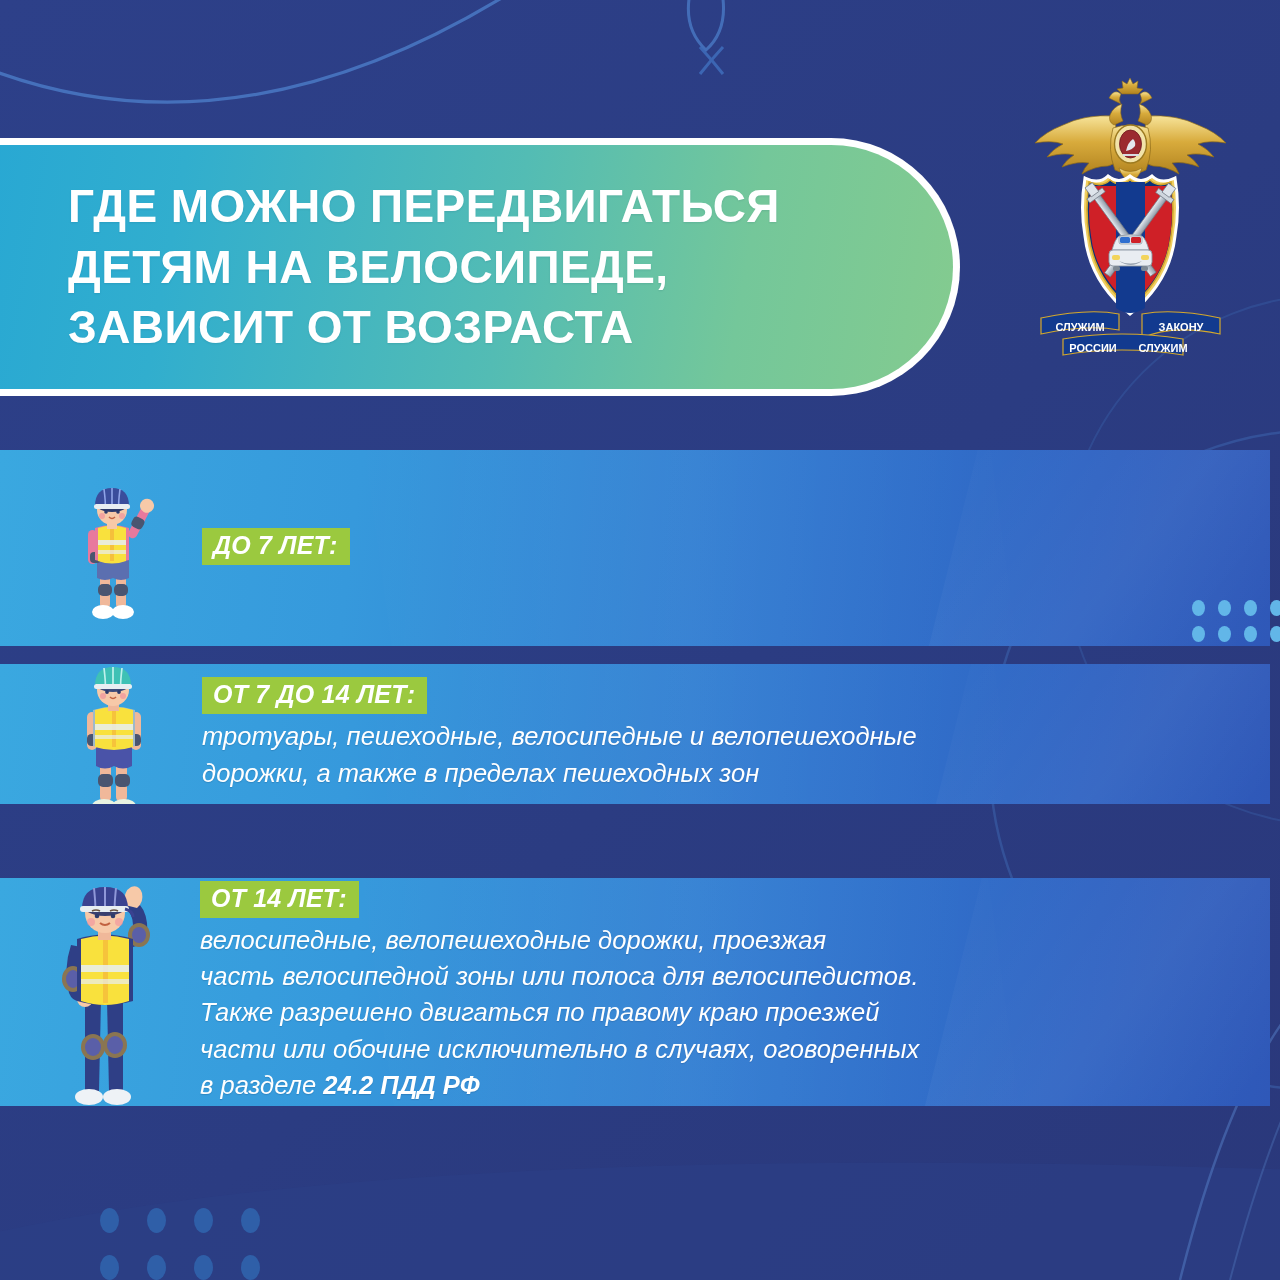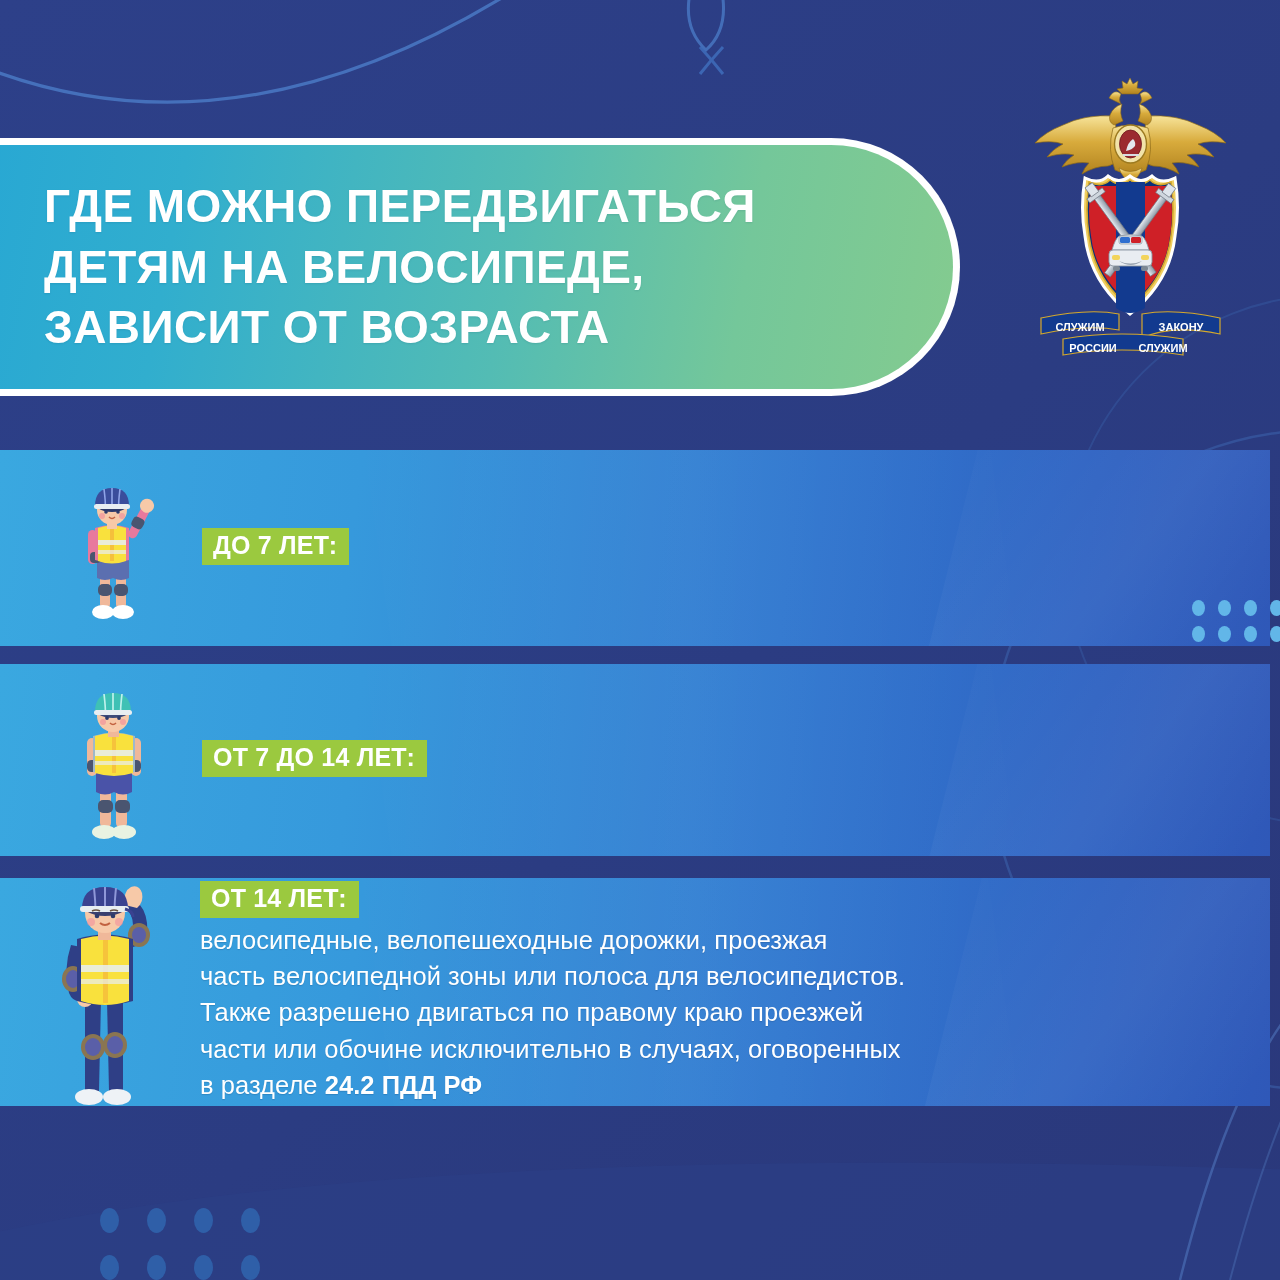--- a/index.html
+++ b/index.html
@@ -21,21 +21,21 @@
     position:absolute; left:-40px; top:138px;
     width:1000px; height:258px;
     border-top:7px solid #ffffff;
     border-right:7px solid #ffffff;
     border-bottom:7px solid #ffffff;
     border-radius:0 129px 129px 0;
     background:linear-gradient(100deg,#27a7d4 0%,#31aece 22%,#53bcb4 55%,#74c79a 78%,#84cb8f 100%);
     display:flex; align-items:center;
   }
   #title-text {
-    margin-left:84px;
+    margin-left:108px;
     color:#ffffff;
     font-size:46px;
     font-weight:bold;
     line-height:1.32;
     letter-spacing:0.4px;
     text-transform:uppercase;
     white-space:pre-line;
     text-shadow:0 1px 2px rgba(0,60,90,.12);
   }
 
@@ -57,31 +57,31 @@
     transform:rotate(14deg); pointer-events:none;
   }
   .panel-sheen2 {
     position:absolute; left:30%; top:-80%;
     width:620px; height:260%;
     background:linear-gradient(100deg,rgba(255,255,255,0) 0%,rgba(255,255,255,.04) 50%,rgba(255,255,255,0) 100%);
     transform:rotate(-8deg); pointer-events:none;
   }
 
   #panel-1 { top:450px;  height:196px; }
-  #panel-2 { top:664px;  height:192px; }
+  #panel-2 { top:664px;  height:140px; }
   #panel-3 { top:878px;  height:228px; }
 
   .kid-wrap { position:relative; z-index:2; flex:0 0 auto;
               display:flex; align-items:flex-end; justify-content:center; }
   #kid-1-wrap { width:180px; height:160px; margin-left:22px; }
   #kid-2-wrap { width:180px; height:172px; margin-left:22px; }
   #kid-3-wrap { width:190px; height:250px; margin-left:10px; }
   .kid-wrap svg { display:block; }
 
-  .panel-content { position:relative; z-index:2; flex:1 1 auto; padding-right:24px; }
+  .panel-content { position:relative; z-index:2; flex:1 1 auto; padding-right:24px;font-style:italic; }
 
   .age-badge {
     display:inline-block;
     background:#9bc93f;
     color:#ffffff;
     font-size:25px; font-weight:bold;
     padding:4px 12px 6px 11px;
     letter-spacing:0.2px;
     text-transform:uppercase;
     line-height:1.08;
@@ -329,20 +329,22 @@
       <circle cx="45" cy="36" r="1.9" fill="#2d3a6b"></circle>
       <circle cx="57" cy="36" r="1.9" fill="#2d3a6b"></circle>
       <circle cx="41" cy="40" r="3" fill="#f08a9a" opacity=".6"></circle>
       <circle cx="61" cy="40" r="3" fill="#f08a9a" opacity=".6"></circle>
       <path d="M48 41 q3 3 6 0" stroke="#c2613f" stroke-width="1.6" fill="none"></path>
     </svg>
   </div>
 
   <div class="panel-content">
     <div class="age-badge">ОТ 7 ДО 14 ЛЕТ:</div>
+    <div class="panel-desc">тротуары, пешеходные, велосипедные и велопешеходные
+дорожки, а также в пределах пешеходных зон</div>
   </div>
 </div>
 
 <div class="panel" id="panel-3">
   <div class="panel-sheen"></div>
   <div class="panel-sheen2"></div>
 
   <div class="kid-wrap" id="kid-3-wrap">
     <svg width="128" height="240" viewBox="0 0 128 240">
 

